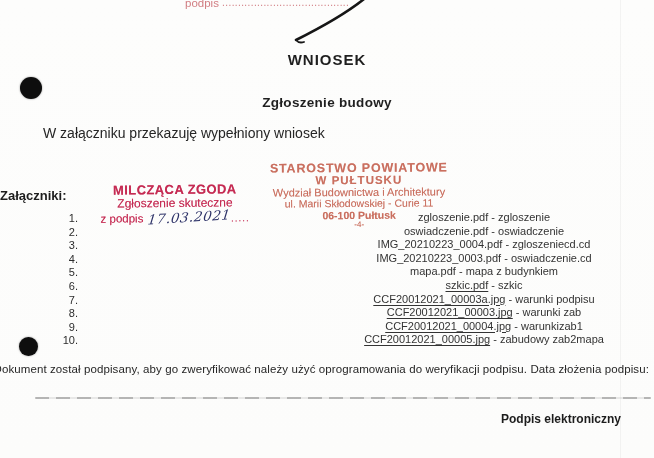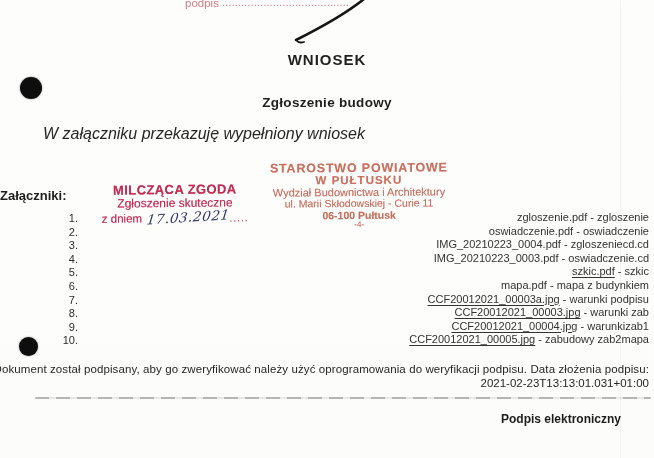--- a/index.html
+++ b/index.html
@@ -16,21 +16,21 @@
   .podpis-line .leader { font-size:10px; letter-spacing:0.4px; vertical-align:1px; }
   .pen-stroke { position:absolute; left:282px; top:0; }
 
   
   .hole { position:absolute; border-radius:50%; background:var(--hole-black,#0e0e0e); box-shadow:0 0 2px rgba(0,0,0,.45); }
   .hole1 { left:20px; top:77px; width:22px; height:22px; }
   .hole2 { left:19px; top:337px; width:19px; height:19px; }
 
   .title { position:absolute; left:0; right:0; top:51px; text-align:center; font-weight:bold; font-size:15px; letter-spacing:1px; color:#1f1f1f; }
   .subtitle { position:absolute; left:0; right:0; top:95px; text-align:center; font-weight:bold; font-size:13.5px; letter-spacing:0.3px; color:#1f1f1f; }
-  .intro { position:absolute; left:43px; top:125px; font-size:16px; color:#262626;font-style:italic; }
+  .intro { position:absolute; left:43px; top:125px; font-size:14px; color:#262626; }
 
   
   .stamp-silent {
     position:absolute; left:90px; top:183px; width:170px; text-align:center;
     color:var(--stamp-crimson,#c52a52); transform:rotate(-0.6deg);
     text-shadow:0 0 0.5px rgba(197,42,82,.55); white-space:nowrap;
   }
   .stamp-silent .s1 { font-weight:bold; font-size:13px; letter-spacing:0.4px; line-height:13.5px; }
   .stamp-silent .s2 { font-size:12px; line-height:13.5px; }
   .stamp-silent .s3 { font-size:11.5px; line-height:15px; }
@@ -49,21 +49,21 @@
   .stamp-office .o1 { font-size:12.5px; font-weight:600; letter-spacing:0.8px; line-height:13px; }
   .stamp-office .o2 { font-size:11.5px; font-weight:600; letter-spacing:1px; line-height:11.6px; }
   .stamp-office .o3 { font-size:11px; line-height:11.8px; }
   .stamp-office .o4 { font-size:10.5px; line-height:11.4px; }
   .stamp-office .o5 { font-size:10.5px; font-weight:bold; line-height:11.4px; }
   .stamp-office .o6 { font-size:8px; line-height:8px; }
 
   
   .zal-heading { position:absolute; top:188px; left:0; right:14px; text-align:left; font-weight:bold; font-size:13px; color:#1d1d1d; }
   .nums { position:absolute; left:40px; top:212px; width:38px; text-align:right; font-size:11px; line-height:13.6px; color:#2c2c2c; }
-  .entries { position:absolute; right:5px; top:211px; width:330px; text-align:right; font-size:11px; line-height:13.6px; color:#333; white-space:nowrap; }
+  .entries { position:absolute; right:5px; top:211px; width:330px; text-align:center; font-size:11px; line-height:13.6px; color:#333; white-space:nowrap; }
   .entries .file.u { text-decoration:underline; text-underline-offset:1.5px; }
 
   
   .footer-text { position:absolute; right:5px; top:363px; font-size:11.5px; letter-spacing:0.1px; white-space:nowrap; color:#262626; }
   .footer-ts { position:absolute; right:5px; top:377px; font-size:11.5px; color:#262626; }
   .sep-line {
     position:absolute; left:35px; right:3px; top:397px; height:2px;
     background:repeating-linear-gradient(90deg, rgba(110,110,110,.5) 0 14px, rgba(160,160,160,.22) 14px 21px);
     border-radius:1px;
   }
@@ -90,21 +90,21 @@
   </svg>
 
   <div class="title">WNIOSEK</div>
   <div class="subtitle">Zgłoszenie budowy</div>
   <div class="intro">W załączniku przekazuję wypełniony wniosek</div>
 
   <div class="stamp-silent">
     <div class="s1">MILCZĄCA ZGODA</div>
     <div class="s2">Zgłoszenie skuteczne</div>
     <div class="s3">
-      <span>z dniem</span>
+      <span>z podpis</span>
       <span class="handwritten">17.03.2021</span><span class="dotrail">.....</span>
     </div>
   </div>
 
   <div class="stamp-office">
     <div class="o1">STAROSTWO POWIATOWE</div>
     <div class="o2">W PUŁTUSKU</div>
     <div class="o3">Wydział Budownictwa i Architektury</div>
     <div class="o4">ul. Marii Skłodowskiej - Curie 11</div>
     <div class="o5">06-100 Pułtusk</div>
@@ -122,26 +122,25 @@
       <div>7.</div>
       <div>8.</div>
       <div>9.</div>
       <div>10.</div>
     </div>
   <div class="entries" id="entries">
       <div><span class="file">zgloszenie.pdf</span><span> - </span><span>zgloszenie</span></div>
       <div><span class="file">oswiadczenie.pdf</span><span> - </span><span>oswiadczenie</span></div>
       <div><span class="file">IMG_20210223_0004.pdf</span><span> - </span><span>zgloszeniecd.cd</span></div>
       <div><span class="file">IMG_20210223_0003.pdf</span><span> - </span><span>oswiadczenie.cd</span></div>
+      <div><span class="file">mapa.pdf</span><span> - </span><span>mapa z budynkiem</span></div>
       <div><span class="file u">szkic.pdf</span><span> - </span><span>szkic</span></div>
-      <div><span class="file">mapa.pdf</span><span> - </span><span>mapa z budynkiem</span></div>
       <div><span class="file u">CCF20012021_00003a.jpg</span><span> - </span><span>warunki podpisu</span></div>
       <div><span class="file u">CCF20012021_00003.jpg</span><span> - </span><span>warunki zab</span></div>
       <div><span class="file u">CCF20012021_00004.jpg</span><span> - </span><span>warunkizab1</span></div>
       <div><span class="file u">CCF20012021_00005.jpg</span><span> - </span><span>zabudowy zab2mapa</span></div>
     </div>
 
   <div class="footer-text">Dokument został podpisany, aby go zweryfikować należy użyć oprogramowania do weryfikacji podpisu. Data złożenia podpisu:</div>
-  <div class="footer-ts">2021-02-23T13:13:01.031+01:00</div>
   <div class="sep-line"></div>
   <div class="sig-type">Podpis elektroniczny</div>
 
 </div>
 
 </body></html>

